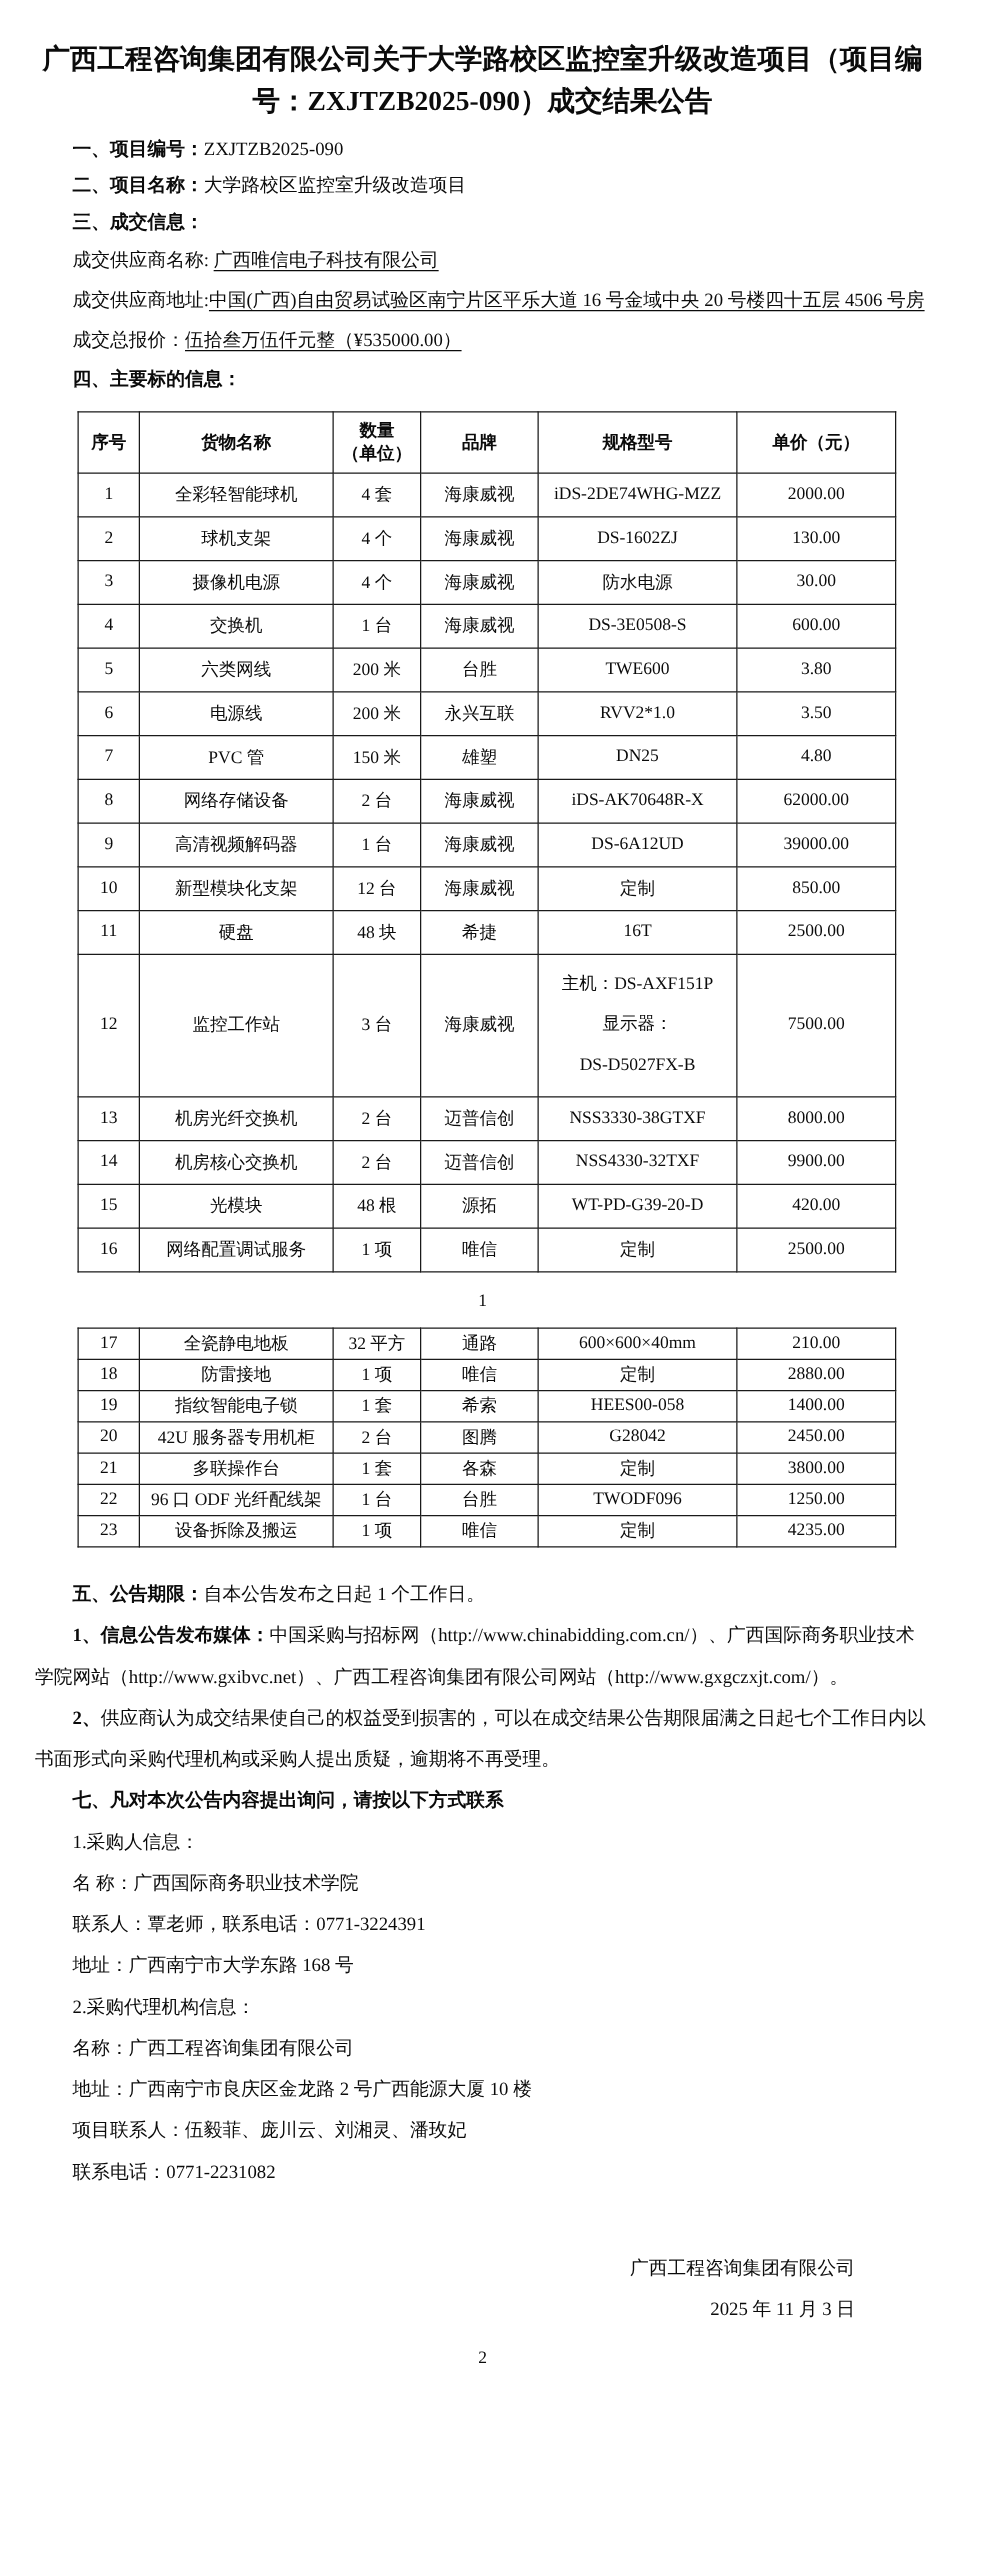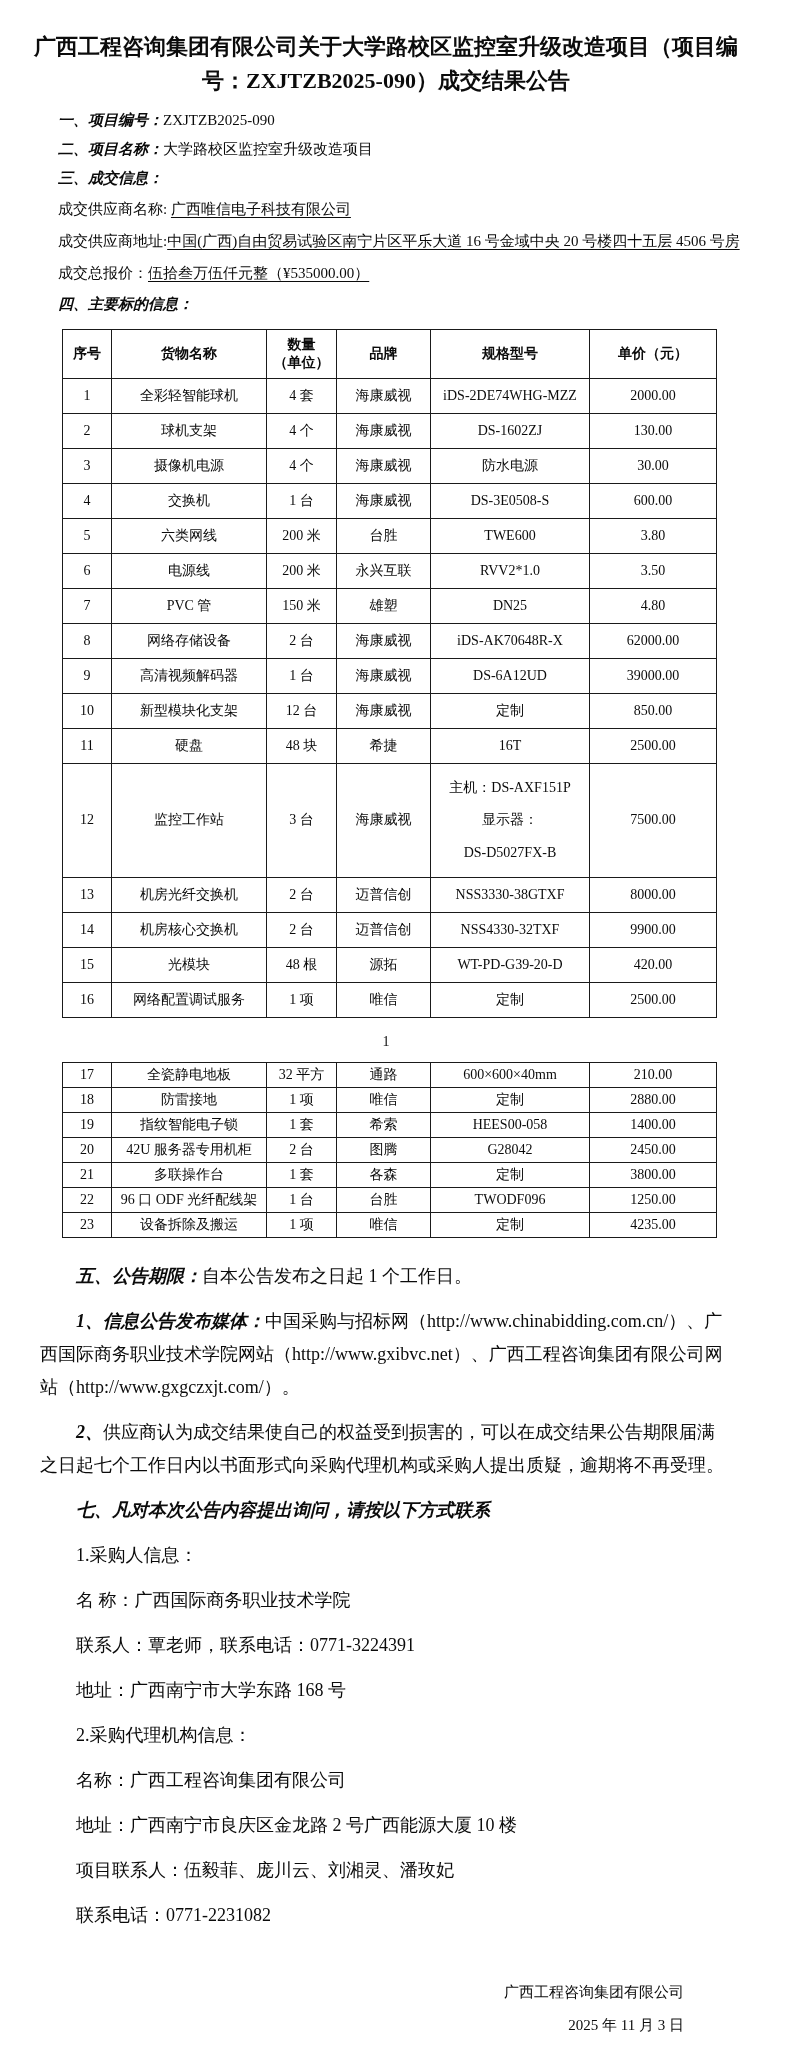--- a/index.html
+++ b/index.html
@@ -1,22 +1,22 @@
 <!DOCTYPE html>
 <html><head>
 <meta charset="utf-8">
 <style>
   html,body{margin:0;padding:0;background:#fff;}
   body{width:800px;font-family:"Liberation Serif","DejaVu Serif",serif;color:#0b0b0b;}
   .page{width:800px;height:2056px;box-sizing:border-box;padding:24px 56px 10px 28px;overflow:hidden;background:#fff;}
   .title{font-size:22px;font-weight:bold;text-align:center;line-height:1.55;margin:6px 0 8px 0;}
   .secline{font-size:15px;line-height:29px;text-indent:2em;margin:0;}
   .infoline{font-size:15px;line-height:31px;text-indent:2em;margin:1px 0;}
-  .bodyline{font-size:18px;line-height:33px;text-indent:2em;margin:12px;}
-  .b{font-weight:bold;font-style:italic;}
+  .bodyline{font-size:15px;line-height:33px;text-indent:2em;margin:0;}
+  .b{font-weight:bold;}
   .u{text-decoration:underline;text-underline-offset:3px;}
   .goods-table{border-collapse:collapse;table-layout:fixed;width:654px;margin:10px 0 12px 34px;border-radius:16px;}
   .goods-table td,.goods-table th{border:1px solid #1a1a1a;text-align:center;vertical-align:middle;
       font-size:14px;font-family:"Liberation Serif","DejaVu Serif",serif;padding:8px 2px;word-break:break-all;}
   .goods-table th{font-weight:bold;white-space:pre-line;padding:6px 2px;}
   .goods-table td.multiline{white-space:pre-line;line-height:2.3;}
   .t2 td{padding:3px 2px;}
   .pagenum{text-align:center;font-size:14px;line-height:20px;margin:14px 0 10px 0;}
   .gap-top{margin-top:22px;}
   .footer-block{text-align:right;font-size:15px;line-height:33px;margin-top:44px;padding-right:60px;}

